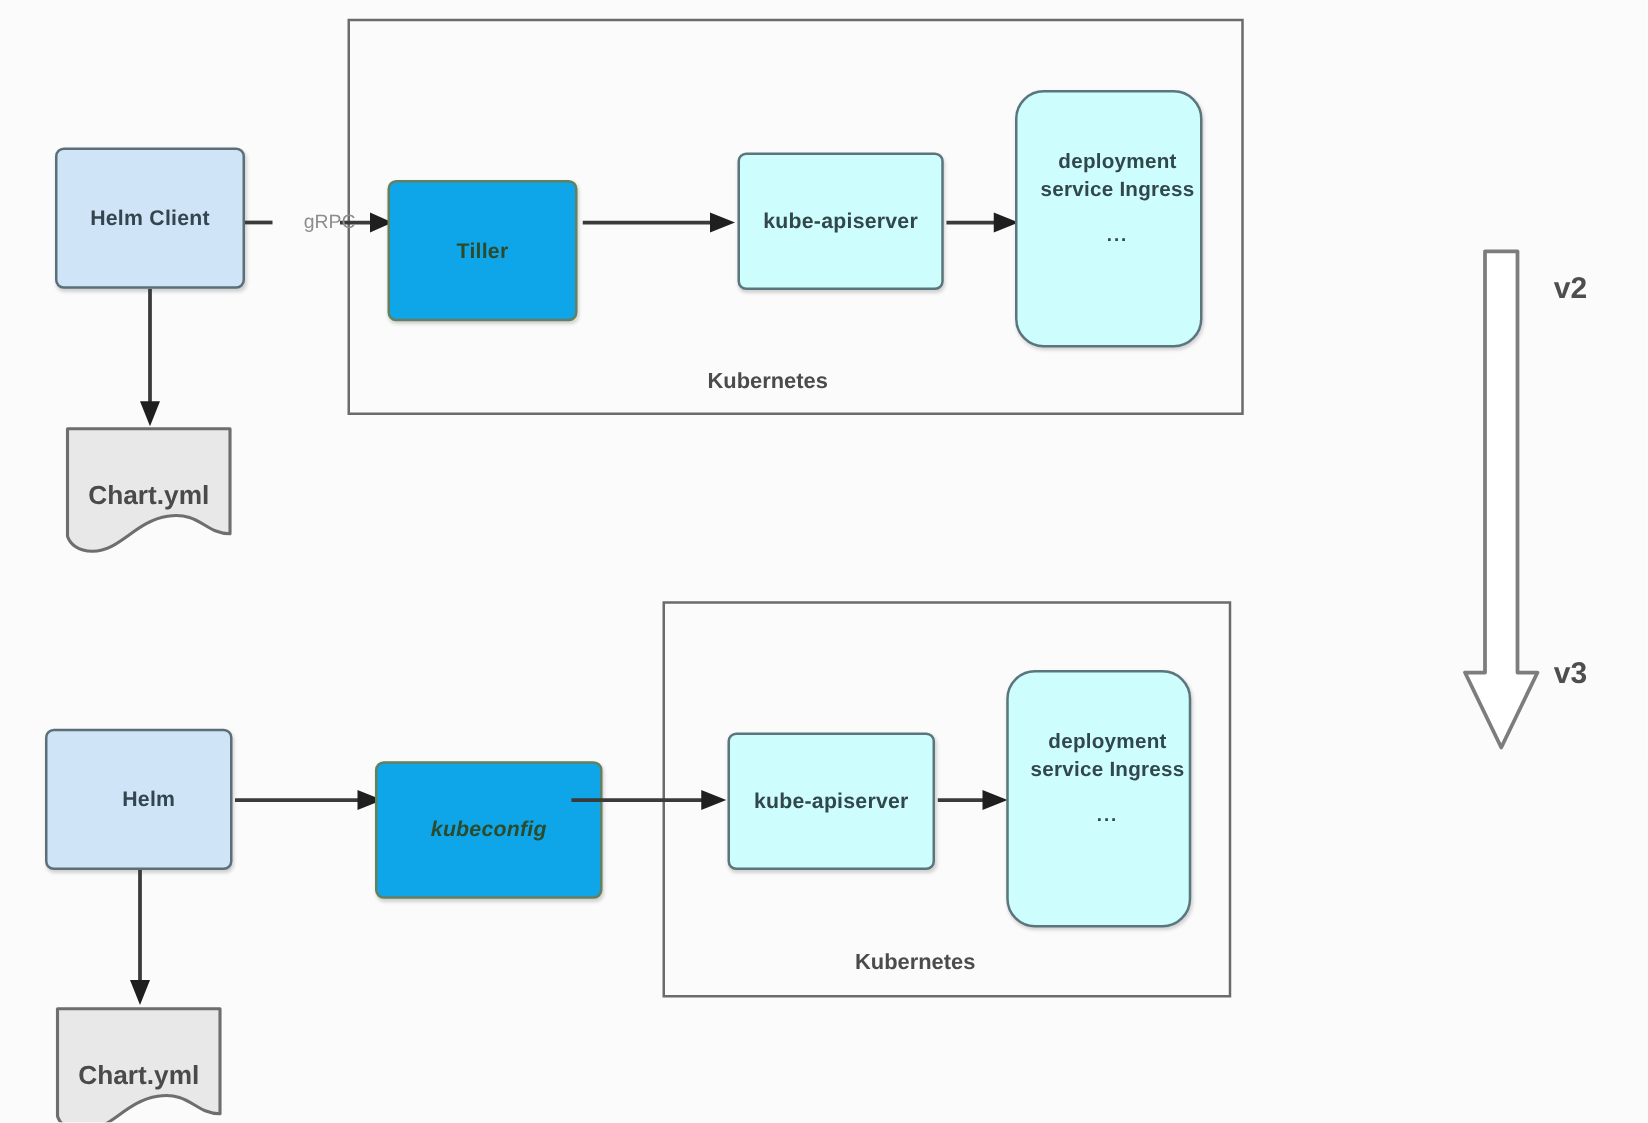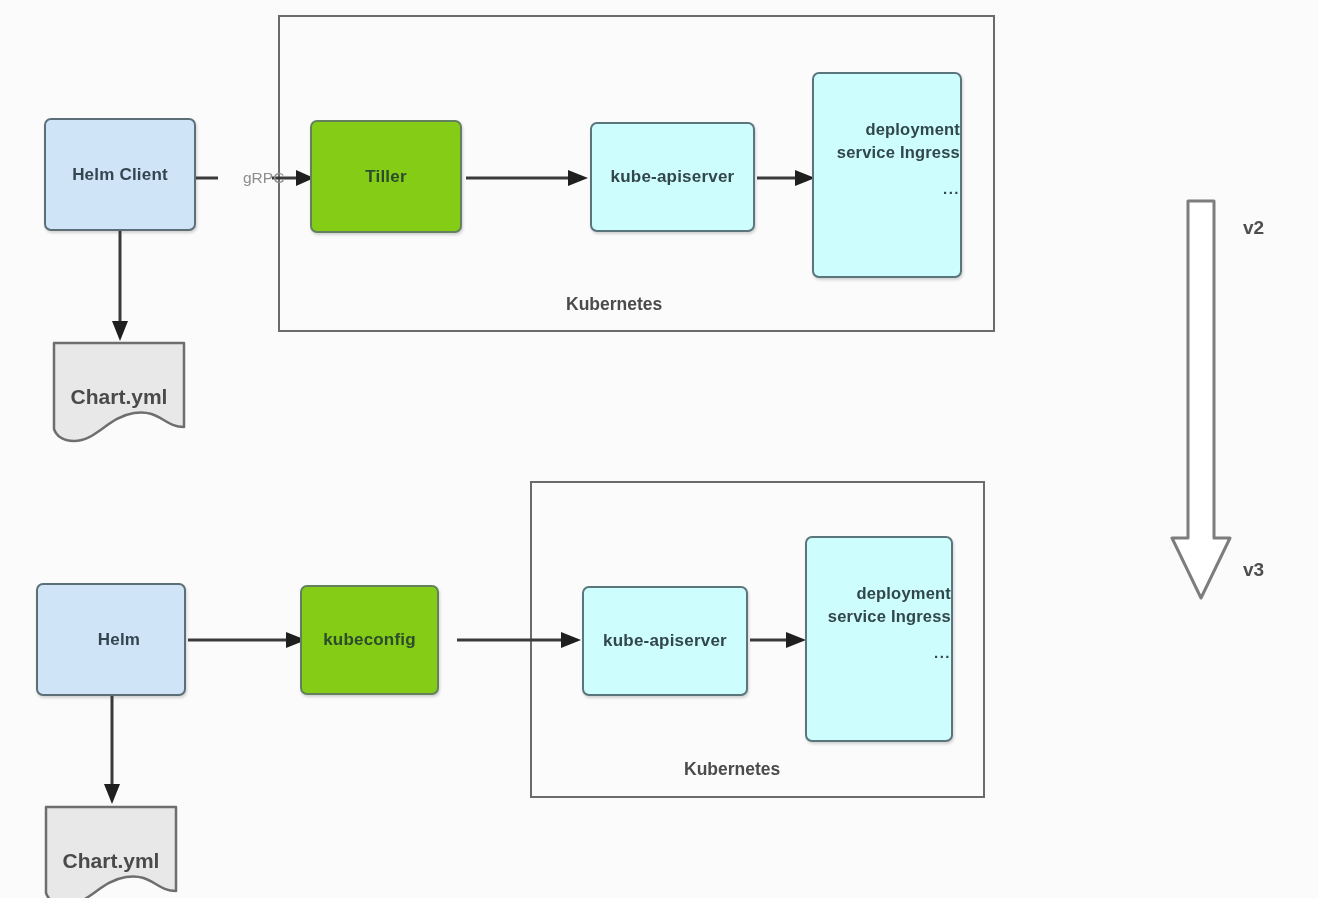--- a/index.html
+++ b/index.html
@@ -33,35 +33,37 @@
     letter-spacing: .2px;
     color: #3c4a52;
     box-shadow: 1px 2px 3px rgba(0,0,0,.17);
   }
   .node.blue {
     background: #cfe4f7;
     border: 2.5px solid #5c6f78;
     color: #33454f;
   }
   .node.green {
-    background: #84cc16;
+    background: #0ea5e9;
     border: 2.5px solid #63815f;
     color: #2c4b2c;
+    margin-top: 24px;
   }
   .node.cyan {
     background: #cdfdfd;
     border: 2.5px solid #5a767c;
     color: #32474c;
   }
   .node.multiline {
     display: block;
-    text-align: right;
+    text-align: center;
     line-height: 1.42;
     padding: 44px 0 0 14px;
     font-size: 16.5px;
+    border-radius: 23px;
   }
   .node.multiline .dots {
     display: block;
     margin-top: 13px;
     letter-spacing: 1.5px;
     font-size: 15px;
   }
 
   
   .group {
@@ -107,21 +109,21 @@
     font-weight: normal;
     white-space: nowrap;
     margin-left: 21px;
   }
 
   
   .version-arrow { position: absolute; }
   .version-label {
     position: absolute;
     font-weight: bold;
-    font-size: 19px;
+    font-size: 24px;
     color: #4e4e4e;
   }
 
   
   .watermark {
     position: absolute;
     font-size: 26px;
     color: #e2e2e4;
     white-space: nowrap;
     letter-spacing: .5px;
@@ -198,21 +200,21 @@
     <span>Helm</span>
   </div>
 
   <div class="conn" style="left:188px; top:622px; width:120px; height:36px;">
     <svg width="120" height="36" viewBox="0 0 120 36">
       <line x1="0" y1="18" x2="102" y2="18" stroke="#3a3a3a" stroke-width="3"></line>
       <polygon points="98,10 118,18 98,26" fill="#1f1f1f"></polygon>
     </svg>
   </div>
 
-  <div class="node green" style="left:300px; top:585px; width:139px; height:110px;">
+  <div class="node green" style="left:300px; top:585px; width:182px; height:110px;font-style:italic;">
     <span>kubeconfig</span>
   </div>
 
   <div class="conn" style="left:457px; top:622px; width:126px; height:36px;">
     <svg width="126" height="36" viewBox="0 0 126 36">
       <line x1="0" y1="18" x2="108" y2="18" stroke="#3a3a3a" stroke-width="3"></line>
       <polygon points="104,10 124,18 104,26" fill="#1f1f1f"></polygon>
     </svg>
   </div>
 
@@ -247,16 +249,16 @@
     </svg>
     <span class="doc-label">Chart.yml</span>
   </div>
 
   <div class="version-arrow" style="left:1168px; top:198px; width:66px; height:410px;">
     <svg width="66" height="410" viewBox="0 0 66 410">
       <path d="M20,3 L46,3 L46,340 L62,340 L33,400 L4,340 L20,340 Z" fill="#ffffff" stroke="#7d7d7d" stroke-width="3" stroke-linejoin="round"></path>
     </svg>
   </div>
   <div class="version-label" style="left:1243px; top:217px;">v2</div>
-  <div class="version-label" style="left:1243px; top:559px;">v3</div>
+  <div class="version-label" style="left:1243px; top:525px;">v3</div>
 
 
 </div>
 
 </body></html>

